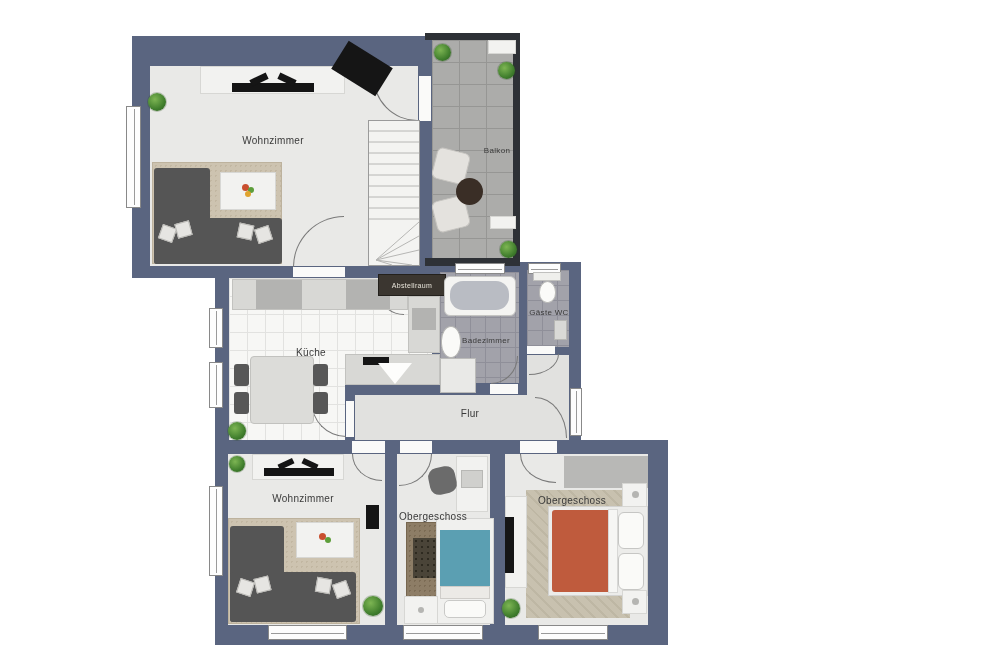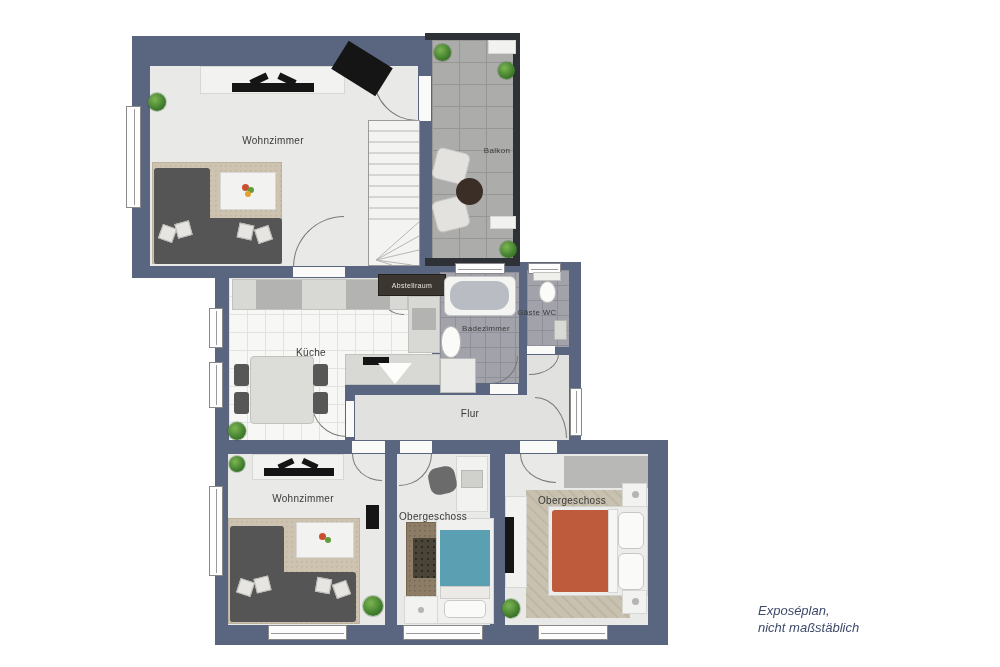--- a/index.html
+++ b/index.html
@@ -245,28 +245,24 @@
   <div class="board" style="left:622px;top:590px;width:25px;height:24px"></div>
   <div class="knob" style="left:632px;top:598px;width:7px;height:7px"></div>
   <div class="board" style="left:505px;top:496px;width:22px;height:92px"></div>
   <div class="dark-obj" style="left:505px;top:517px;width:9px;height:56px"></div>
   <div class="plant" style="left:502px;top:599px;width:18px;height:19px"></div>
 
   <div class="label" style="left:273px;top:140px">Wohnzimmer</div>
   <div class="label sm" style="left:497px;top:150px">Balkon</div>
   <div class="label" style="left:311px;top:352px">Küche</div>
   <div class="label inv" style="left:412px;top:285px">Abstellraum</div>
-  <div class="label sm" style="left:486px;top:328px">Badezimmer</div>
-  <div class="label sm" style="left:537px;top:312px">Gäste WC</div>
+  <div class="label sm" style="left:486px;top:340px">Badezimmer</div>
+  <div class="label sm" style="left:549px;top:312px">Gäste WC</div>
   <div class="label" style="left:470px;top:413px">Flur</div>
   <div class="label" style="left:303px;top:498px">Wohnzimmer</div>
   <div class="label" style="left:433px;top:516px">Obergeschoss</div>
   <div class="label" style="left:572px;top:500px">Obergeschoss</div>
 
   <div class="abs" style="left:755px;top:28px">
   </div>
 
-  <div class="abs footer" style="left:758px;top:602px">
-    <div>Exposéplan,</div>
-    <div>nicht maßstäblich</div>
-  </div>
 
 </div>
 
 </body></html>

